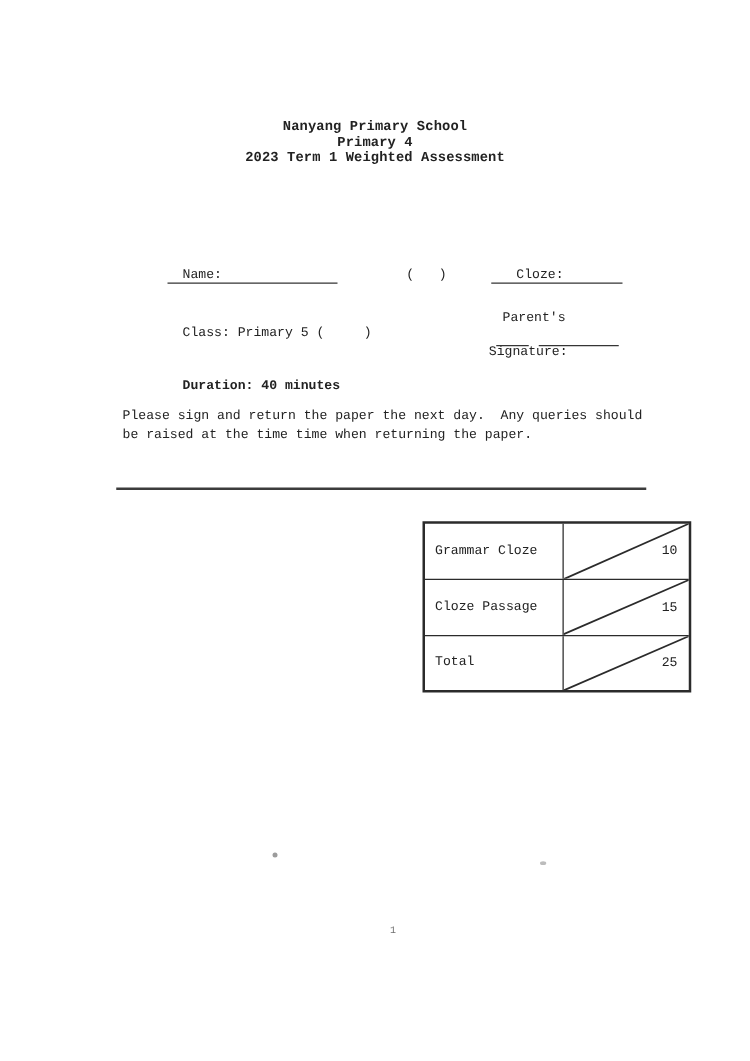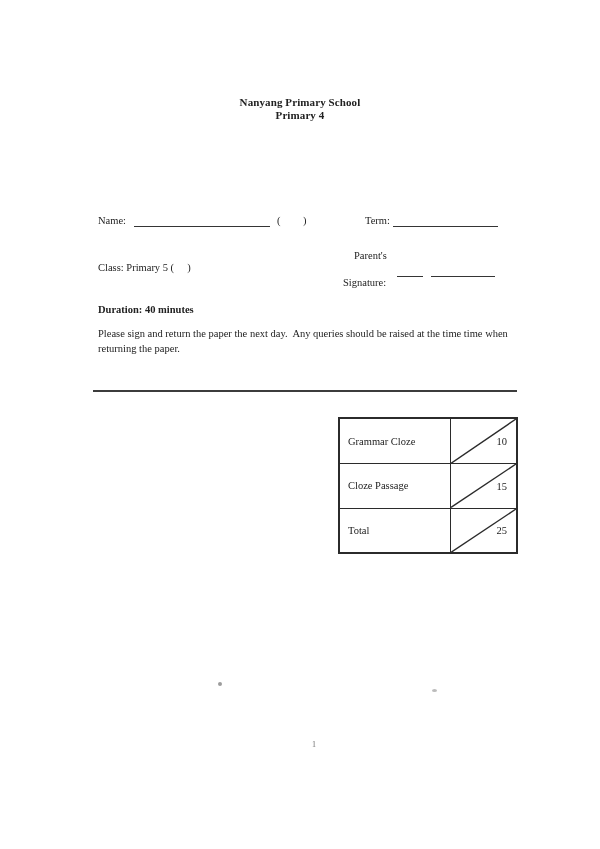--- a/index.html
+++ b/index.html
@@ -1,46 +1,46 @@
 <!DOCTYPE html>
 <html><head>
 <meta charset="utf-8">
 <style>
   * { margin:0; padding:0; box-sizing:border-box; }
   html,body { background:#ffffff; }
   .page {
     position:relative;
     width:600px; height:849px;
     background:#ffffff;
-    font-family:Liberation Serif, serif;
+    font-family:Liberation Mono, monospace;
     color:#222222;
     overflow:hidden;
   }
-  .abs { position:absolute; font-size:10.5px; line-height:13px; white-space:nowrap; }
+  .abs { position:absolute; font-size:10.5px; line-height:13px; white-space:nowrap;margin-left:48px; }
 
   
   .paper-header { position:absolute; top:96px; left:0; right:0; text-align:center; }
   .paper-header div { font-size:11px; font-weight:bold; line-height:12.6px; letter-spacing:0.1px; }
 
   
   .blank { position:absolute; height:13px; border-bottom:1.2px solid #353535; }
 
   .bold { font-weight:bold; }
 
   .note {
     position:absolute; left:98px; top:326px; width:432px;
     font-size:10.5px; line-height:15px;
     white-space:pre-wrap;
   }
 
   .divider { position:absolute; left:93px; top:390px; width:424px; height:2px; background:#3c3c3c; }
 
   
   .marks-table {
-    position:absolute; left:338px; top:417px; width:180px; height:137px;
+    position:absolute; left:338px; top:417px; width:215px; height:137px;
     border:2px solid #2b2b2b;
     display:grid; grid-template-rows:repeat(3, 1fr);
   }
   .mt-row { display:grid; grid-template-columns:110px 1fr; }
   .mt-row + .mt-row { border-top:1.4px solid #2b2b2b; }
   .mt-label {
     display:flex; align-items:center;
     padding-left:8px; font-size:10.5px;
   }
   .mt-score {
@@ -59,27 +59,28 @@
   .speck-2 { left:432px; top:689px; width:5px; height:3px; background:#bcbcbc; }
 </style>
 </head>
 <body>
 
 <div class="page">
 
   <div class="paper-header">
     <div>Nanyang Primary School</div>
     <div>Primary 4</div>
+    <div>2023 Term 1 Weighted Assessment</div>
   </div>
 
   <span class="abs" style="left:98px; top:214px;">Name:</span>
   <span class="blank" style="left:134px; top:214px; width:136px;"></span>
   <span class="abs" style="left:277px; top:214px;">(</span>
   <span class="abs" style="left:303px; top:214px;">)</span>
-  <span class="abs" style="left:365px; top:214px;">Term:</span>
+  <span class="abs" style="left:365px; top:214px;">Cloze:</span>
   <span class="blank" style="left:393px; top:214px; width:105px;"></span>
 
   <span class="abs" style="left:98px; top:261px;">Class: Primary 5 (&nbsp;&nbsp;&nbsp;&nbsp;&nbsp;)</span>
   <span class="abs" style="left:354px; top:249px;">Parent's</span>
   <span class="abs" style="left:343px; top:276px;">Signature:</span>
   <span class="blank" style="left:397px; top:264px; width:26px;"></span>
   <span class="blank" style="left:431px; top:264px; width:64px;"></span>
 
   <span class="abs bold" style="left:98px; top:303px;">Duration: 40 minutes</span>
   <div class="note">Please sign and return the paper the next day.  Any queries should be raised at the time time when returning the paper.</div>

